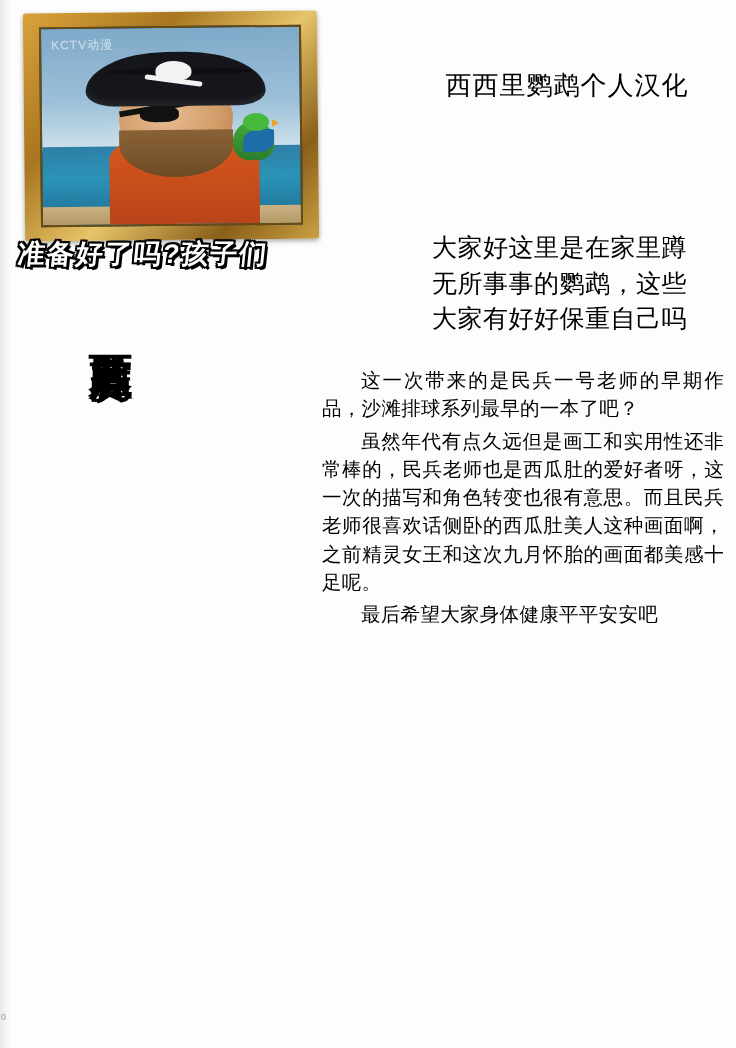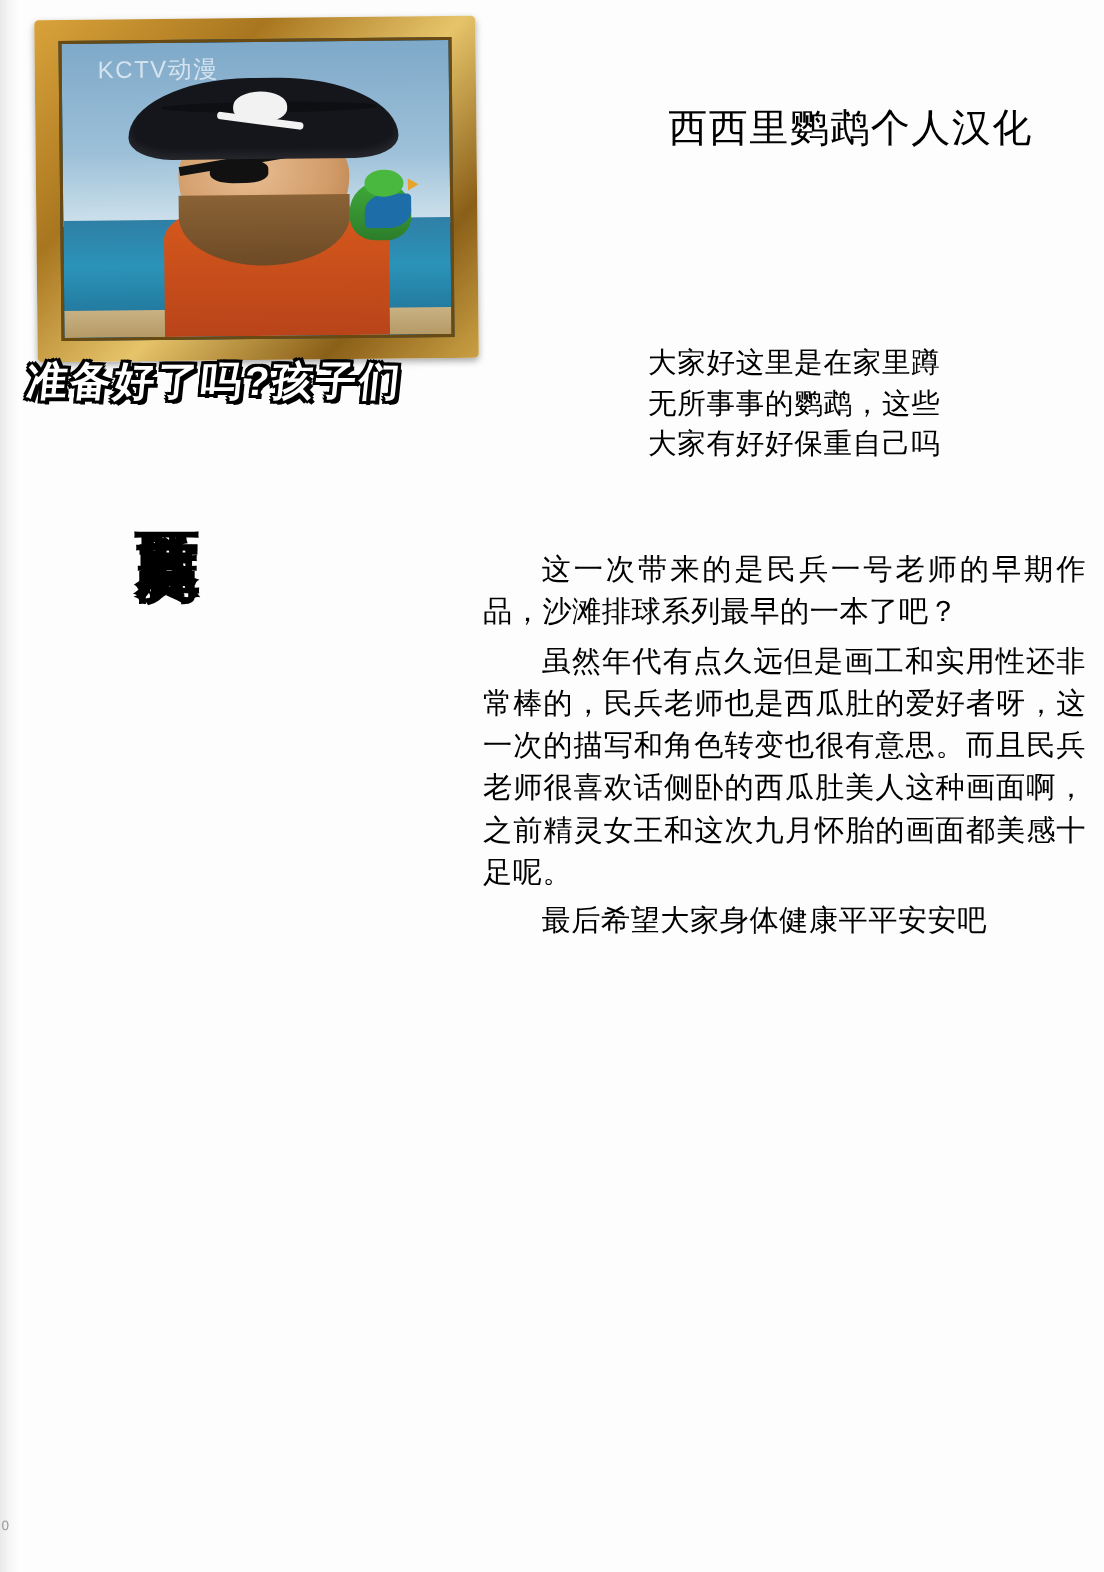--- a/index.html
+++ b/index.html
@@ -208,23 +208,23 @@
     position: absolute;
     right: 10%;
     top: 52%;
     width: 12%;
     height: 12%;
     background: #1d6ea8;
     border-radius: 50% 10% 50% 10%;
   }
   .watermark {
     position: absolute;
-    left: 24px;
+    left: 10px;
     top: 8px;
-    font-size: 16px;
+    font-size: 12px;
     color: rgba(255,255,255,.65);
     letter-spacing: 1px;
   }
 
   
   .banner-text {
     position: absolute;
     left: 0;
     top: 228px;
     width: 330px;
@@ -267,21 +267,21 @@
     letter-spacing: 1px;
     color: #000;
     white-space: nowrap;
   }
 
   .greeting {
     position: absolute;
     left: 432px;
     top: 230px;
     width: 292px;
-    font-size: 19px;
+    font-size: 25px;
     line-height: 1.42;
     letter-spacing: 0.5px;
     color: #000;
   }
   .greeting p { margin: 0; white-space: nowrap; }
 
   .body-text {
     position: absolute;
     left: 318px;
     top: 362px;

